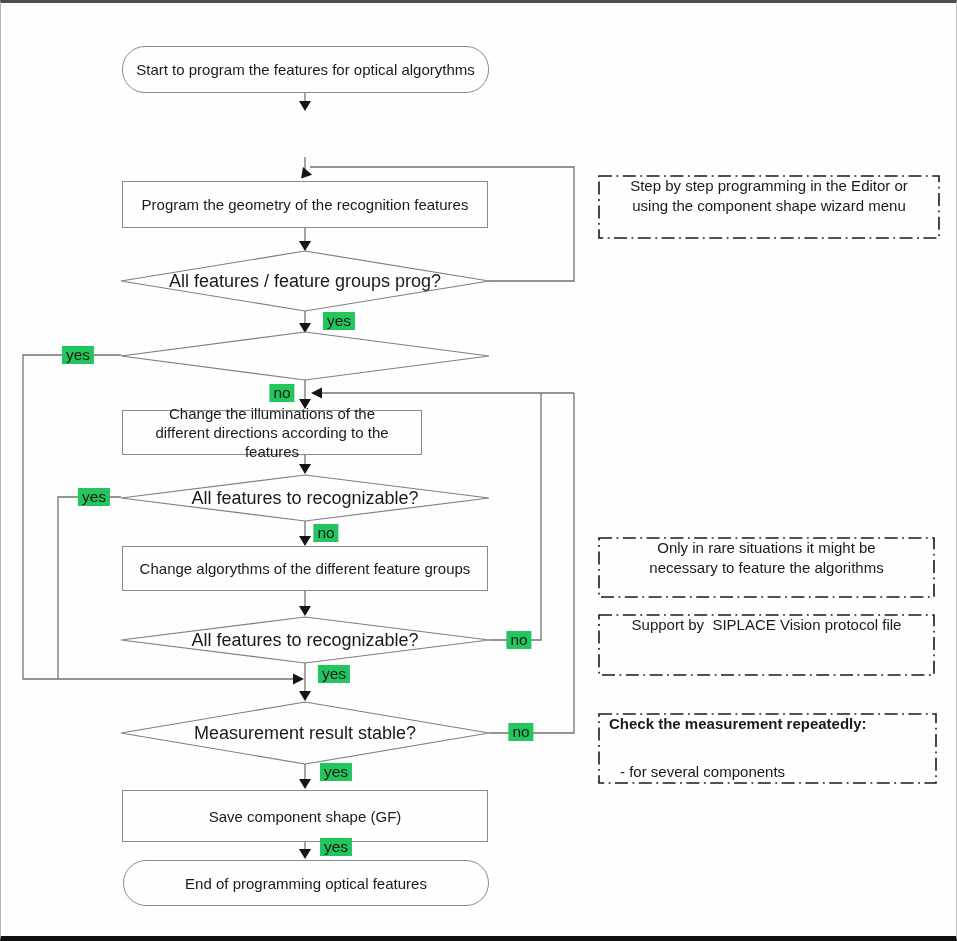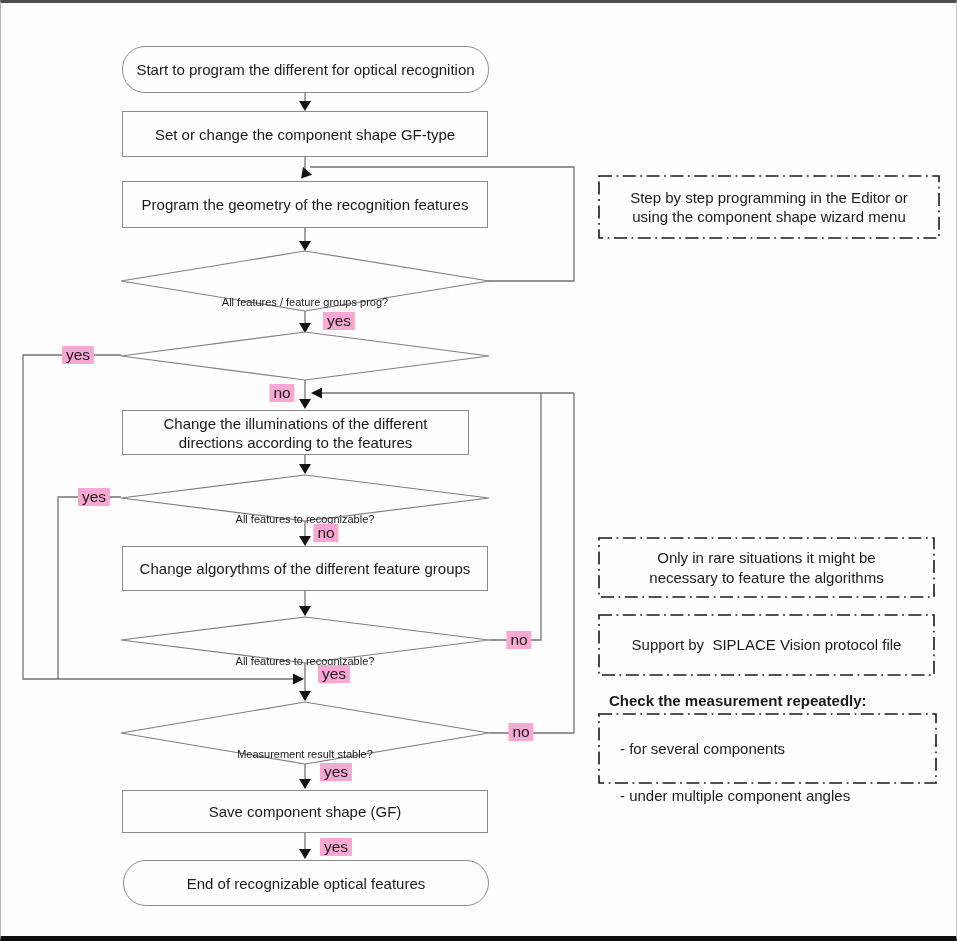--- a/index.html
+++ b/index.html
@@ -26,36 +26,35 @@
     text-align:center;
     font-size:15px;line-height:19px;
     padding:0 8px;
   }
   .node.round{border-radius:23px;}
   .dtext{
     position:absolute;
     width:368px;
     display:flex;align-items:center;justify-content:center;
     text-align:right;
-    font-size:11px;line-height:18px;
+    font-size:18px;line-height:18px;
     height:20px;
     pointer-events:none;
-    margin-top:21px;
   }
   .elabel{
     position:absolute;
     transform:translate(-50%,-50%);
-    background:#f9a8d4;
+    background:#22c55e;
     padding:0 4px;
     font-size:15.5px;
   }
   .note{
     position:absolute;
     box-sizing:border-box;
-    display:flex;flex-direction:column;align-items:center;justify-content:center;
+    display:flex;flex-direction:column;align-items:center;justify-content:flex-start;
     text-align:center;
     font-size:15px;line-height:19.5px;
     background:transparent;
   }
   .note.left{align-items:flex-start;text-align:left;gap:28px;}
   .note .title{font-weight:bold;}
   .note .item{padding-left:11px;}
   .prewrap{white-space:pre-wrap;}
 </style>
 </head>
@@ -110,33 +109,32 @@
       <polygon points="304,699 488,730 304,761 120,730"></polygon>
     </g>
     <g fill="none" stroke="#1a1a1a" stroke-width="1.6" stroke-dasharray="13 4.5 1.8 4.5">
       <rect x="598" y="173" width="340" height="62"></rect>
       <rect x="598" y="535" width="335" height="59"></rect>
       <rect x="598" y="612" width="335" height="60"></rect>
       <rect x="598" y="711" width="337" height="69"></rect>
     </g>
   </svg>
 
-  <div class="node round" style="left:121px;top:43px;width:367px;height:47px;">Start to program the different for optical recognition</div>
+  <div class="node round" style="left:121px;top:43px;width:367px;height:47px;">Start to program the features for optical algorythms</div>
 
-  <div class="node" style="left:121px;top:108px;width:366px;height:46px;">Set or change the component shape GF-type</div>
 
   <div class="node" style="left:121px;top:178px;width:366px;height:47px;">Program the geometry of the recognition features</div>
 
-  <div class="node" style="left:121px;top:407px;width:347px;height:45px;padding:0 24px;">Change the illuminations of the different directions according to the features</div>
+  <div class="node" style="left:121px;top:407px;width:300px;height:45px;padding:0 24px;">Change the illuminations of the different directions according to the features</div>
 
   <div class="node" style="left:121px;top:543px;width:366px;height:45px;">Change algorythms of the different feature groups</div>
 
-  <div class="node" style="left:121px;top:787px;width:366px;height:43px;">Save component shape (GF)</div>
+  <div class="node" style="left:121px;top:787px;width:366px;height:52px;">Save component shape (GF)</div>
 
-  <div class="node round" style="left:122px;top:857px;width:366px;height:46px;">End of recognizable optical features</div>
+  <div class="node round" style="left:122px;top:857px;width:366px;height:46px;">End of programming optical features</div>
 
   <div class="dtext" style="left:120px;top:268px;">All features / feature groups prog?</div>
   <div class="dtext" style="left:120px;top:485px;">All features to recognizable?</div>
   <div class="dtext" style="left:120px;top:627px;">All features to recognizable?</div>
   <div class="dtext" style="left:120px;top:720px;">Measurement result stable?</div>
 
   <div class="elabel" style="left:338px;top:318px;">yes</div>
   <div class="elabel" style="left:77px;top:352px;">yes</div>
   <div class="elabel" style="left:281px;top:390px;">no</div>
   <div class="elabel" style="left:93px;top:494px;">yes</div>
@@ -155,16 +153,15 @@
     <span>Only in rare situations it might be necessary to feature the algorithms</span>
   </div>
 
   <div class="note" style="left:598px;top:612px;width:335px;height:60px;padding:0 18px;">
     <span class="prewrap">Support by  SIPLACE Vision protocol file</span>
   </div>
 
   <div class="note left" style="left:598px;top:711px;width:337px;height:69px;padding:0 10px;">
     <span class="title">Check the measurement repeatedly:</span>
     <span class="item">- for several components</span>
-    <span class="item">- under multiple component angles</span>
   </div>
 
 </div>
 
 </body></html>

